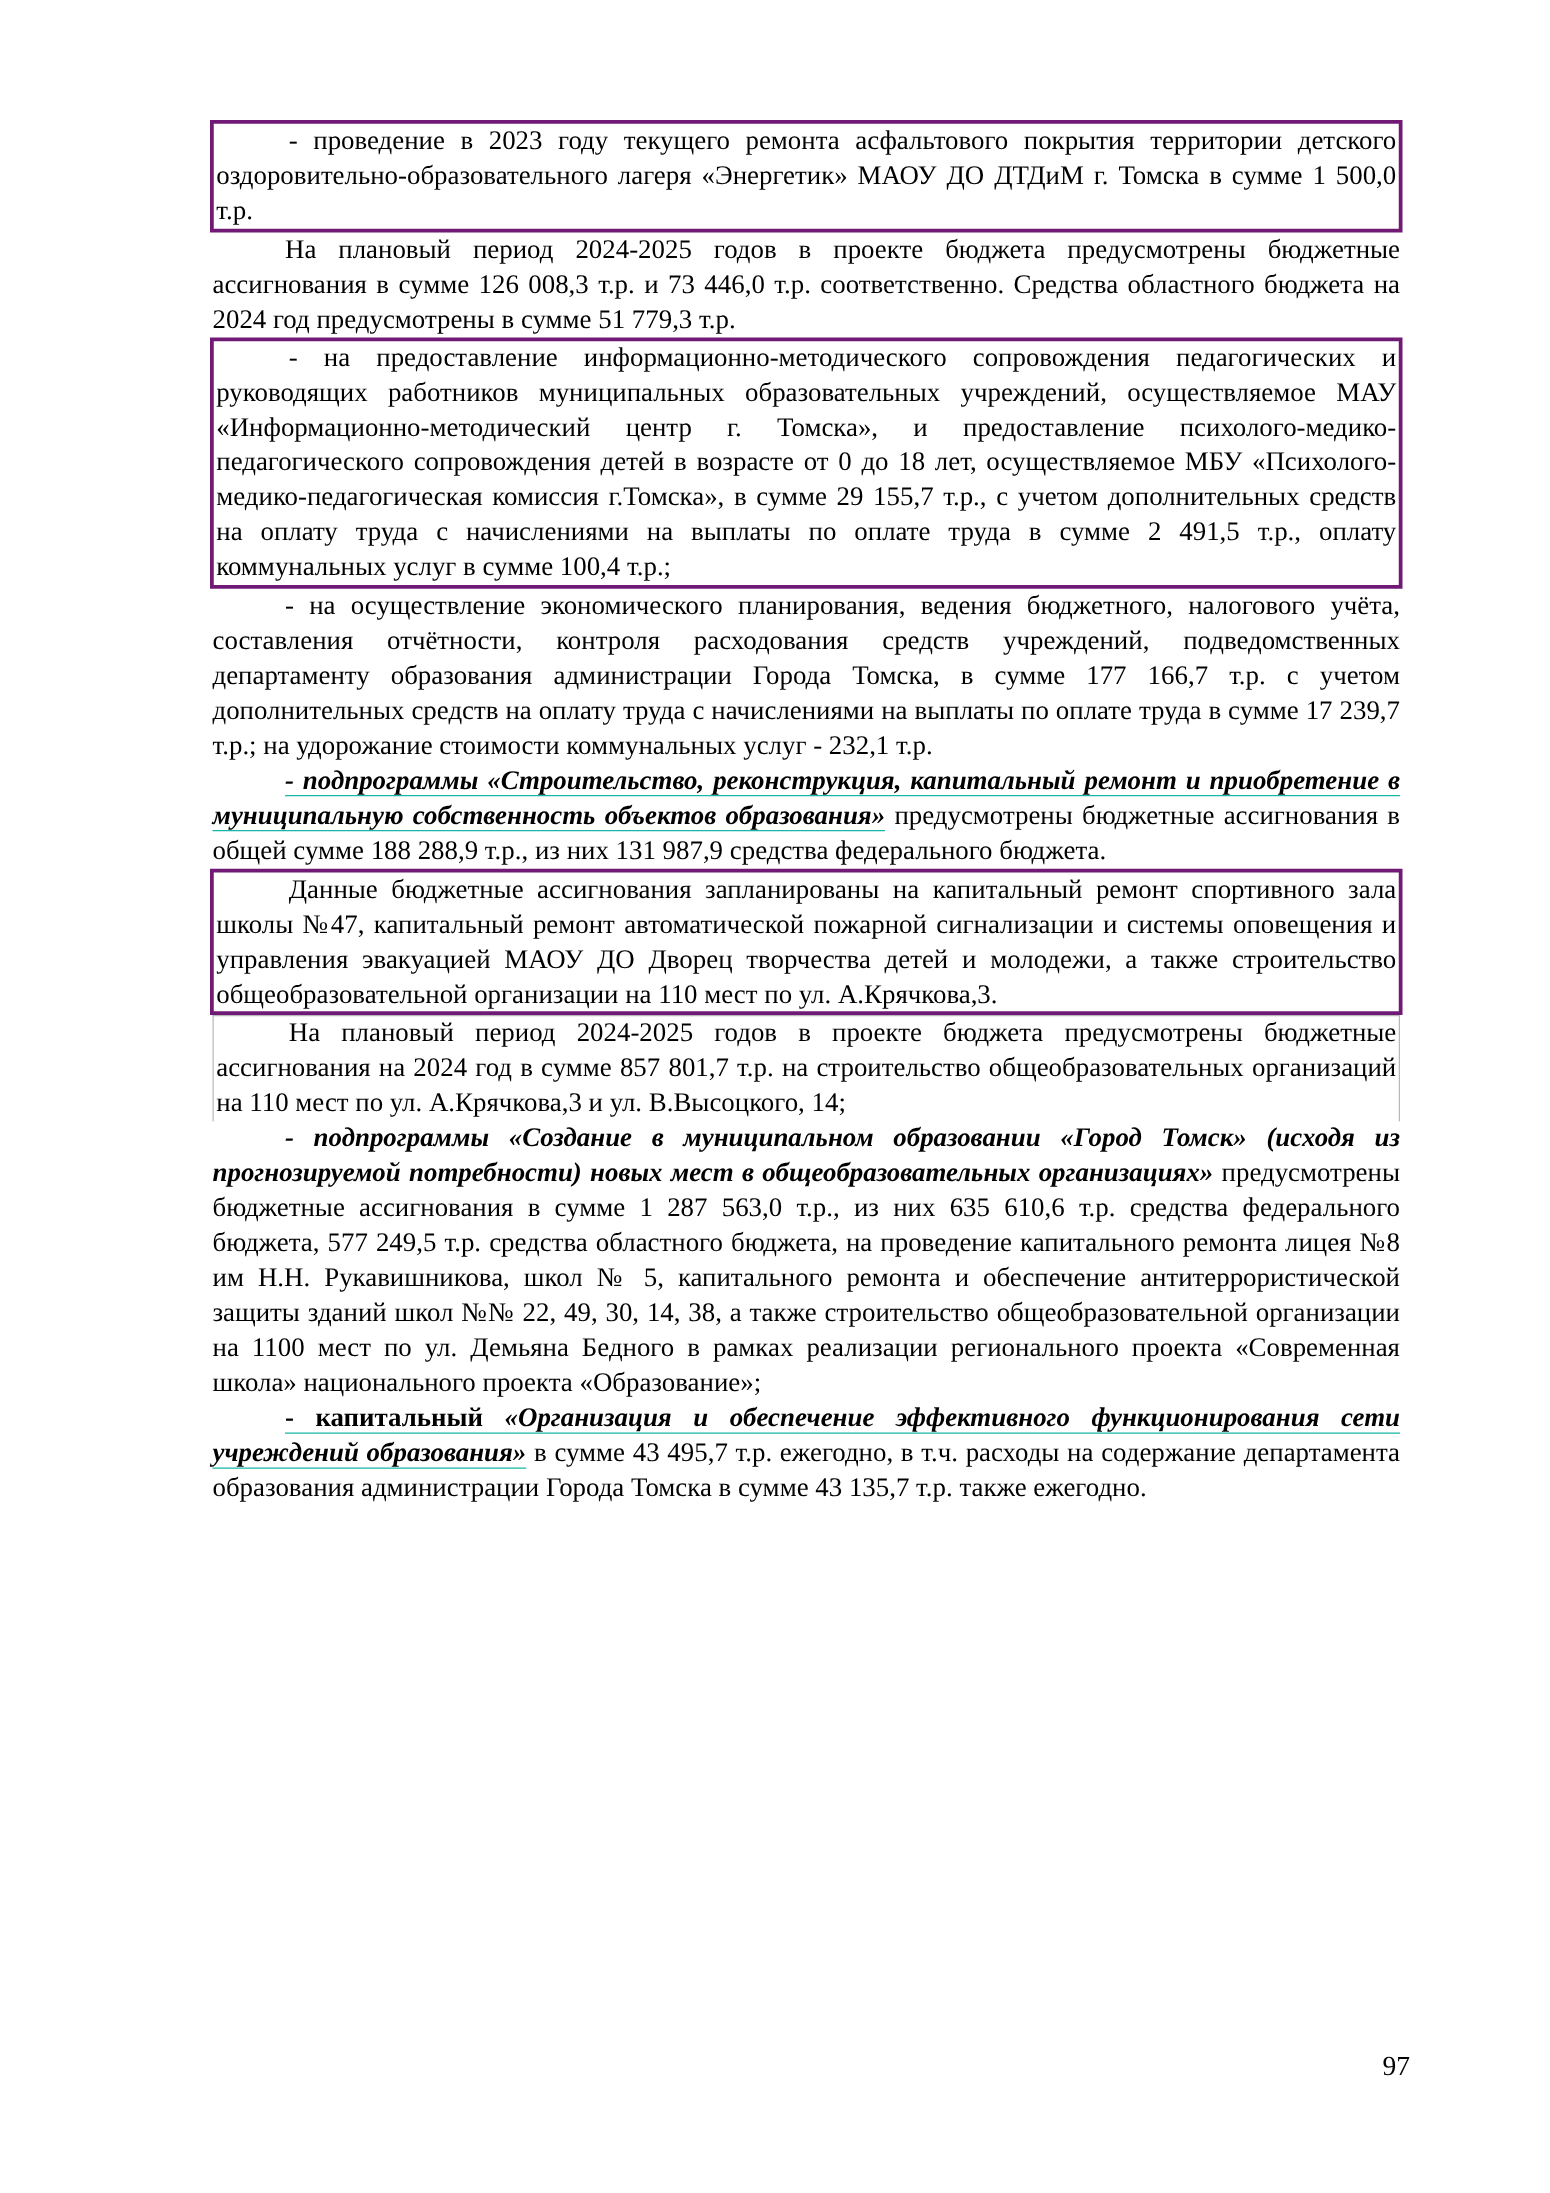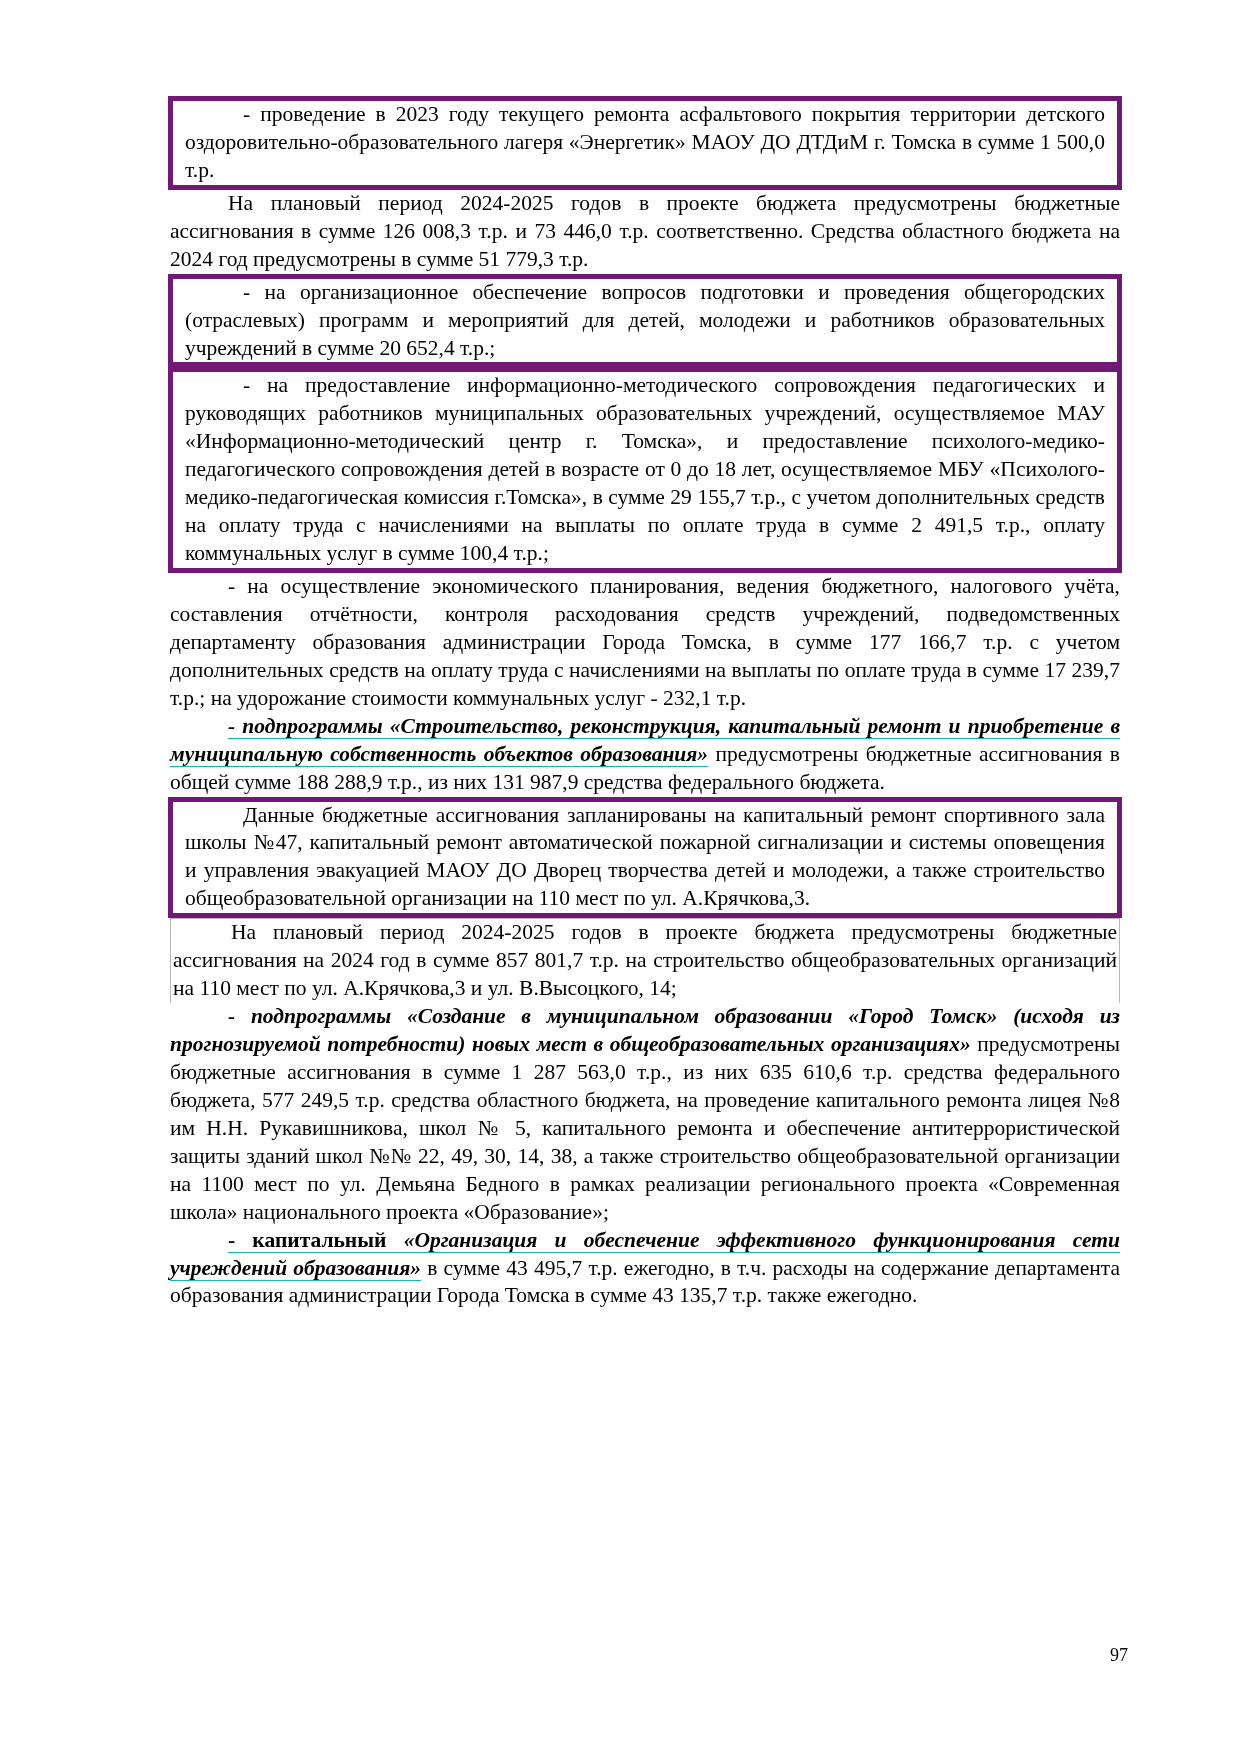--- a/index.html
+++ b/index.html
@@ -34,55 +34,54 @@
   }
   p {
     margin: 0 0 0 0;
     text-indent: 58px;
   }
   .bold { font-weight: bold; }
   .bi { font-weight: bold; font-style: italic; }
 
   
   .boxed {
-    border: 5px solid #701a75;
+    border: 3px solid #701a75;
     margin-left: -2px;
     margin-right: -2px;
-    padding: 0 12px;
+    padding: 0 2px;
   }
   .boxed-top {
     border-top: 1px solid #b9b9b9;
     border-left: 1px solid #b9b9b9;
     border-right: 1px solid #b9b9b9;
     padding: 0 2px;
   }
   .underline-mark {
     border-bottom: 1px solid #14b8a6;
   }
   .page-number {
     position: absolute;
     right: 112px;
     bottom: 88px;
-    font-size: 18px;
+    font-size: 22px;
     font-family: "Liberation Serif", serif;
     margin-left: 31px;
   }
 </style>
 </head>
 <body>
 
 <div class="page">
   <div class="doc-body">
 
     <p class="boxed">- проведение в 2023 году текущего ремонта асфальтового покрытия территории детского оздоровительно-образовательного лагеря «Энергетик» МАОУ ДО ДТДиМ г. Томска в сумме 1 500,0 т.р.</p>
 
     <p>На плановый период 2024-2025 годов в проекте бюджета предусмотрены бюджетные ассигнования в сумме 126 008,3 т.р. и 73 446,0 т.р. соответственно. Средства областного бюджета на 2024 год предусмотрены в сумме 51 779,3 т.р.</p>
 
 
-    <p class="boxed">- на организационное обеспечение вопросов подготовки и проведения общегородских (отраслевых) программ и мероприятий для детей, молодежи и работников образовательных учреждений в сумме 20 652,4 т.р.;</p>
 
     <p class="boxed">- на предоставление информационно-методического сопровождения педагогических и руководящих работников муниципальных образовательных учреждений, осуществляемое МАУ «Информационно-методический центр г. Томска», и предоставление психолого-медико-педагогического сопровождения детей в возрасте от 0 до 18 лет, осуществляемое МБУ «Психолого-медико-педагогическая комиссия г.Томска», в сумме 29 155,7 т.р., с учетом дополнительных средств на оплату труда с начислениями на выплаты по оплате труда в сумме 2 491,5 т.р., оплату коммунальных услуг в сумме 100,4 т.р.;</p>
 
     <p>- на осуществление экономического планирования, ведения бюджетного, налогового учёта, составления отчётности, контроля расходования средств учреждений, подведомственных департаменту образования администрации Города Томска, в сумме 177 166,7 т.р. с учетом дополнительных средств на оплату труда с начислениями на выплаты по оплате труда в сумме 17 239,7 т.р.; на удорожание стоимости коммунальных услуг - 232,1 т.р.</p>
 
     <p>
       <span class="bi underline-mark">- подпрограммы «Строительство, реконструкция, капитальный ремонт и приобретение в муниципальную собственность объектов образования»</span><span> предусмотрены бюджетные ассигнования в общей сумме 188 288,9 т.р., из них 131 987,9 средства федерального бюджета.</span>
     </p>
 
     <p class="boxed">Данные бюджетные ассигнования запланированы на капитальный ремонт спортивного зала школы №47, капитальный ремонт автоматической пожарной сигнализации и системы оповещения и управления эвакуацией МАОУ ДО Дворец творчества детей и молодежи, а также строительство общеобразовательной организации на 110 мест по ул. А.Крячкова,3.</p>

